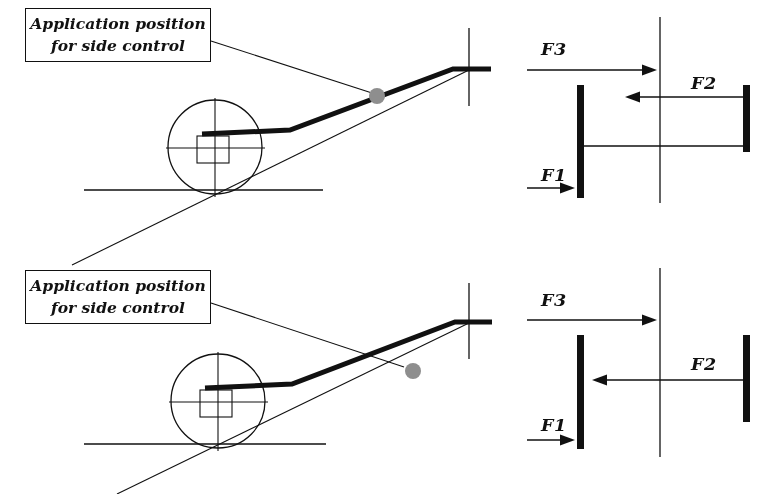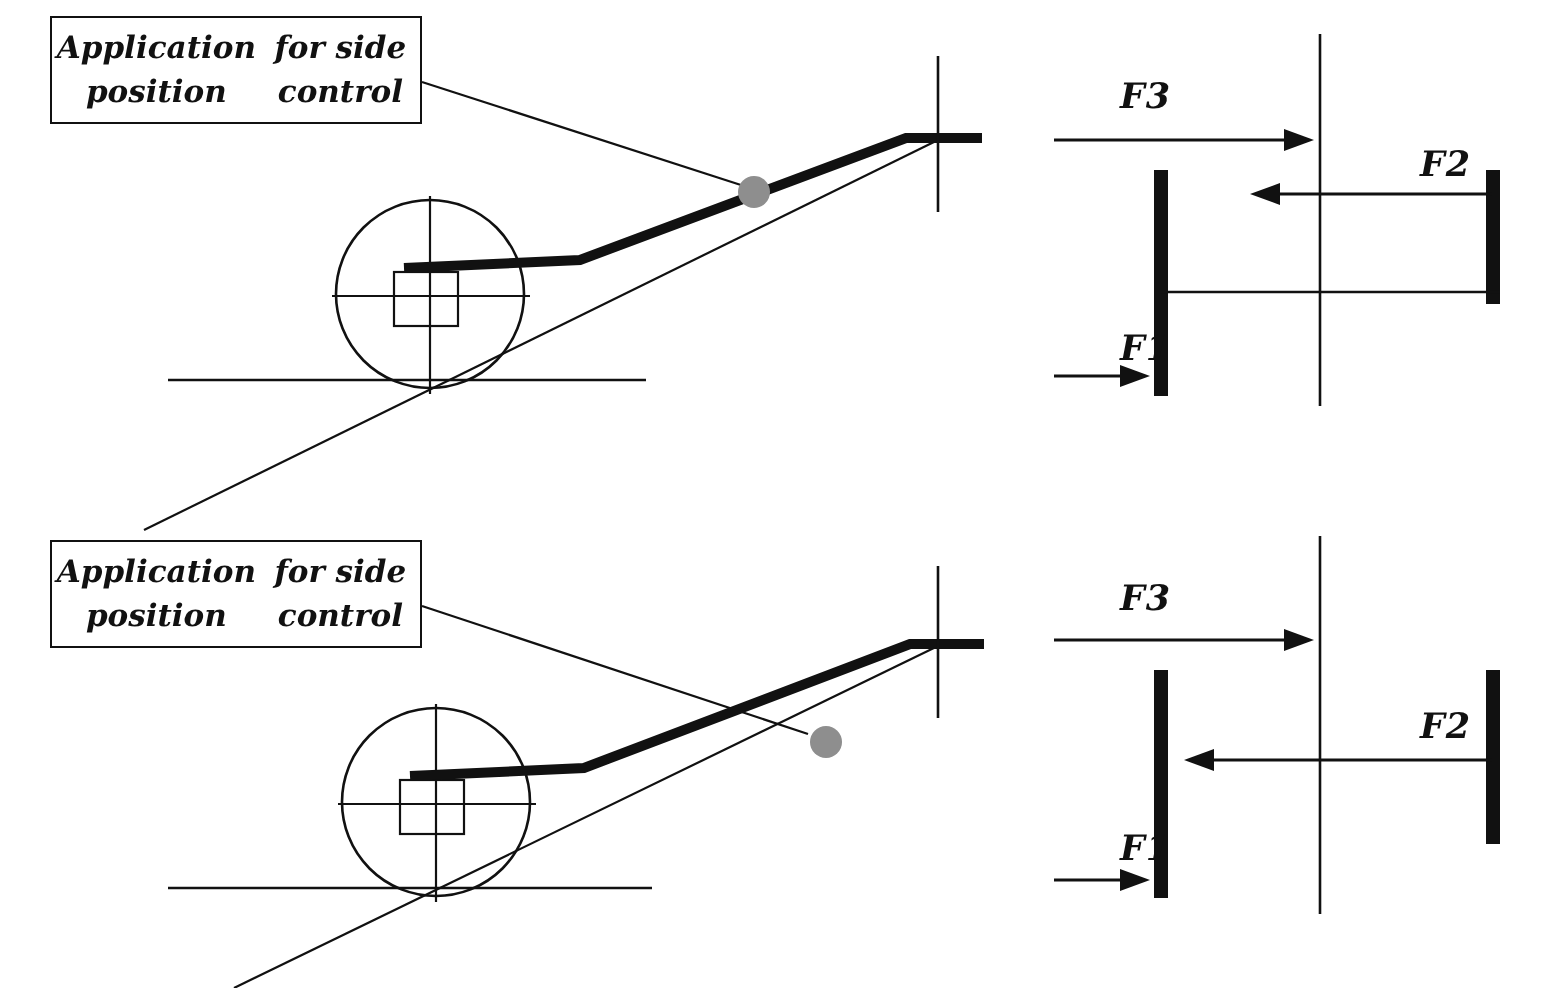--- a/index.html
+++ b/index.html
@@ -14,27 +14,27 @@
   .thick  { stroke:#111; stroke-width:5;   fill:none; stroke-linejoin:miter; }
   .bar    { stroke:#111; stroke-width:7;   fill:none; }
   .aline  { stroke:#111; stroke-width:1.6; fill:none; }
   .head   { fill:#111; stroke:none; }
   .dot    { stroke:none; }
 
   
   .callout {
     position:absolute; z-index:2; width:186px; height:54px;
     border:1.7px solid #111; background:#fff;
-    display:flex; flex-direction:row; align-items:center; justify-content:center;
+    display:flex; flex-direction:column; align-items:center; justify-content:center;
     font-style:italic; font-weight:600; font-size:15.5px; line-height:1.45;
     text-align:center;
   }
   .flabel {
     position:absolute; z-index:2;
-    font-style:italic; font-weight:600; font-size:17.5px; letter-spacing:0.5px;margin-left:19px;
+    font-style:italic; font-weight:600; font-size:17.5px; letter-spacing:0.5px;
   }
   .box1 { left:25px;  top:8px;   }
   .box2 { left:25px;  top:270px; }
   .f3-1 { left:541px; top:39px;  }
   .f2-1 { left:691px; top:73px;  }
   .f1-1 { left:541px; top:165px; }
   .f3-2 { left:541px; top:290px; }
   .f2-2 { left:691px; top:354px; }
   .f1-2 { left:541px; top:415px; }
 </style>

